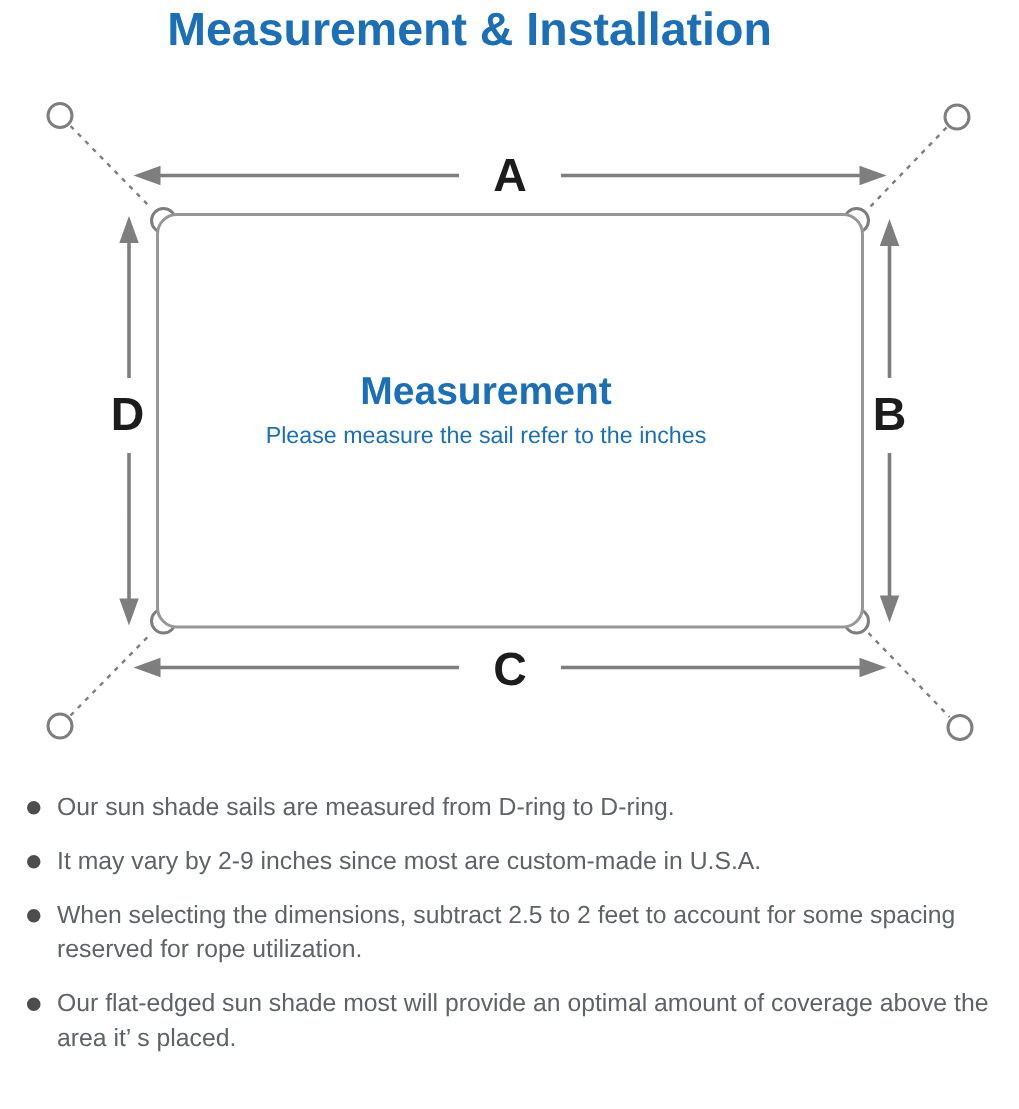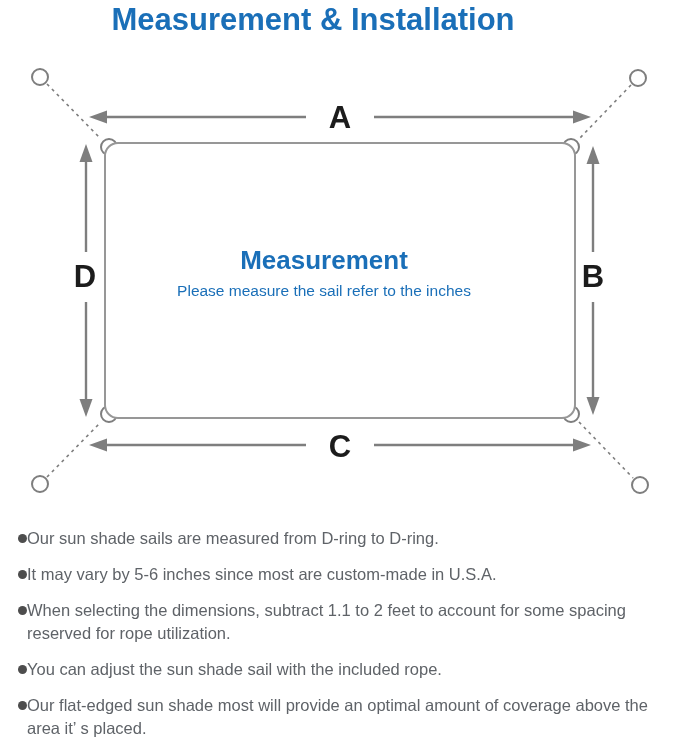--- a/index.html
+++ b/index.html
@@ -42,21 +42,21 @@
     position:absolute;left:324px;top:245px;transform:translateX(-50%);
     width:480px;text-align:center;color:var(--accent-blue);
   }
   .center-heading{font-size:26px;font-weight:700;}
   .center-sub{font-size:15.5px;margin-top:6px;}
 
   .notes{
     position:absolute;left:18px;top:527px;width:650px;list-style:none;
   }
   .notes li{
-    display:flex;align-items:flex-start;
+    display:flex;align-items:flex-start;gap:11px;
     margin-bottom:13px;
     font-size:16.5px;line-height:23px;color:var(--note-text-gray);
   }
   .bullet-dot{
     flex:0 0 auto;width:9px;height:9px;border-radius:50%;
     background:#4d4d4d;margin-top:7px;
   }
   .note-text{padding-right:8px;}
 </style>
 </head>
@@ -118,29 +118,25 @@
     </div>
   </section>
 
   <ul class="notes">
     <li>
       <span class="bullet-dot"></span>
       <span class="note-text">Our sun shade sails are measured from D-ring to D-ring.</span>
     </li>
     <li>
       <span class="bullet-dot"></span>
-      <span class="note-text">It may vary by 5-6 inches since most are custom-made in U.S.A.</span>
+      <span class="note-text">It may vary by 2-9 inches since most are custom-made in U.S.A.</span>
     </li>
     <li>
       <span class="bullet-dot"></span>
-      <span class="note-text">When selecting the dimensions, subtract 1.1 to 2 feet to account for some spacing reserved for rope utilization.</span>
-    </li>
-    <li>
-      <span class="bullet-dot"></span>
-      <span class="note-text">You can adjust the sun shade sail with the included rope.</span>
+      <span class="note-text">When selecting the dimensions, subtract 2.5 to 2 feet to account for some spacing reserved for rope utilization.</span>
     </li>
     <li>
       <span class="bullet-dot"></span>
       <span class="note-text">Our flat-edged sun shade most will provide an optimal amount of coverage above the area it’ s placed.</span>
     </li>
   </ul>
 
 </main>
 
 </body></html>

